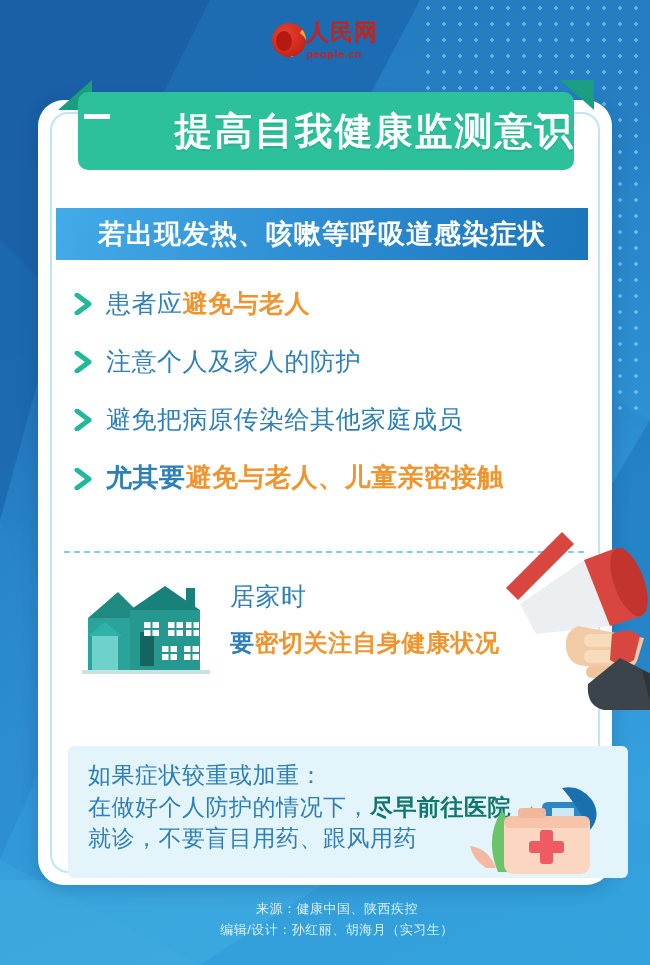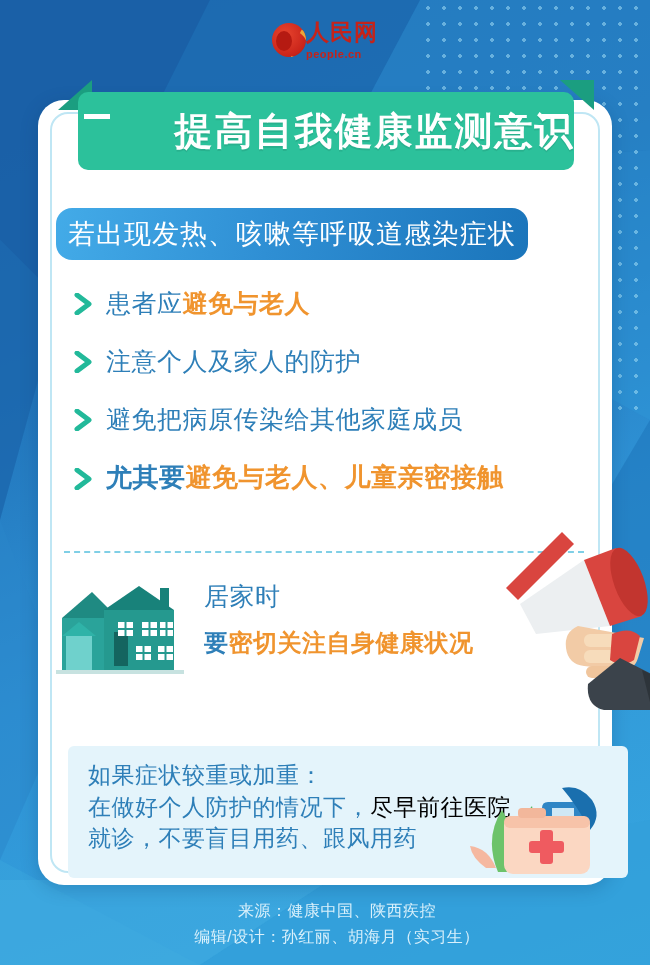--- a/index.html
+++ b/index.html
@@ -121,25 +121,25 @@
     width: 593px; height: 78px;
     display: flex; align-items: center; justify-content: center;
     color: #ffffff;
     font-size: 38px; font-weight: bold;
     letter-spacing: 2px;
     text-shadow: 0 2px 0 rgba(0,0,0,.08);
   }
   
   .subtitle {
     position: absolute; left: 56px; top: 208px;
-    width: 472px; height: 52px;
-    border-radius: 16px;
+    width: 532px; height: 52px;
+    border-radius: 0;
     background: linear-gradient(100deg, #43abe8 0%, #2f8fd4 45%, #1b75bb 100%);
     display: flex; align-items: center; justify-content: center;
-    color: #ffffff; font-size: 27px; font-weight: normal;
+    color: #ffffff; font-size: 27px; font-weight: bold;
     letter-spacing: 1px;
     z-index: 4;
   }
   
   .bullets {
     position: absolute; left: 74px; top: 286px;
     width: 520px;
     z-index: 4;
   }
   .bullet {
@@ -156,21 +156,21 @@
   .bullet.strong .btxt { font-weight: bold; font-size: 26px; }
   
   .divider {
     position: absolute; left: 64px; top: 551px;
     width: 520px; height: 0;
     border-top: 2px dashed #7fcfe6;
     z-index: 4;
   }
   
   .house-row {
-    position: absolute; left: 56px; top: 576px;
+    position: absolute; left: 82px; top: 576px;
     width: 520px; height: 110px; z-index: 4; font-family: Liberation Mono, monospace;
   }
   .house-ico { position: absolute; left: 0; top: 8px; width: 128px; height: 96px; }
   .house-text { position: absolute; left: 148px; top: 4px; }
   .house-l1 { font-size: 25px; color: #2e7fb8; letter-spacing: .5px; }
   .house-l2 { font-size: 24px; color: #2e7fb8; font-weight: bold; margin-top: 14px; letter-spacing: .5px; }
   .house-l2 .hl { color: #f0942e; }
   
   .megaphone { position: absolute; left: 492px; top: 530px; width: 175px; height: 180px; z-index: 6; }
   
@@ -179,30 +179,30 @@
     width: 560px; height: 132px;
     background: #e4f4fb;
     border-radius: 6px;
     z-index: 4;
   }
   .note-lines { position: absolute; left: 20px; top: 14px; }
   .note-line {
     font-size: 23px; color: #2e7fb8;
     line-height: 1.38; letter-spacing: .5px;
   }
-  .note-line .hl { color: #000000; font-weight: normal; text-align: right; }
+  .note-line .hl { color: #0f766e; font-weight: bold; text-align: right; }
   
   .kit { position: absolute; left: 452px; top: 772px; width: 150px; height: 112px; z-index: 5; }
   
   .footer {
     position: absolute; left: 0; top: 898px; width: 650px;
     text-align: center; z-index: 4;
   }
   .footer-line {
-    color: #d9f0fb; font-size: 16px; line-height: 1.65;
+    color: #d9f0fb; font-size: 13px; line-height: 1.65;
     letter-spacing: .5px;
     padding-left: 24px;
   }
 </style>
 </head>
 <body>
 
 <div class="poster">
 
   <svg class="bg-poly" viewBox="0 0 650 965" preserveAspectRatio="none">

